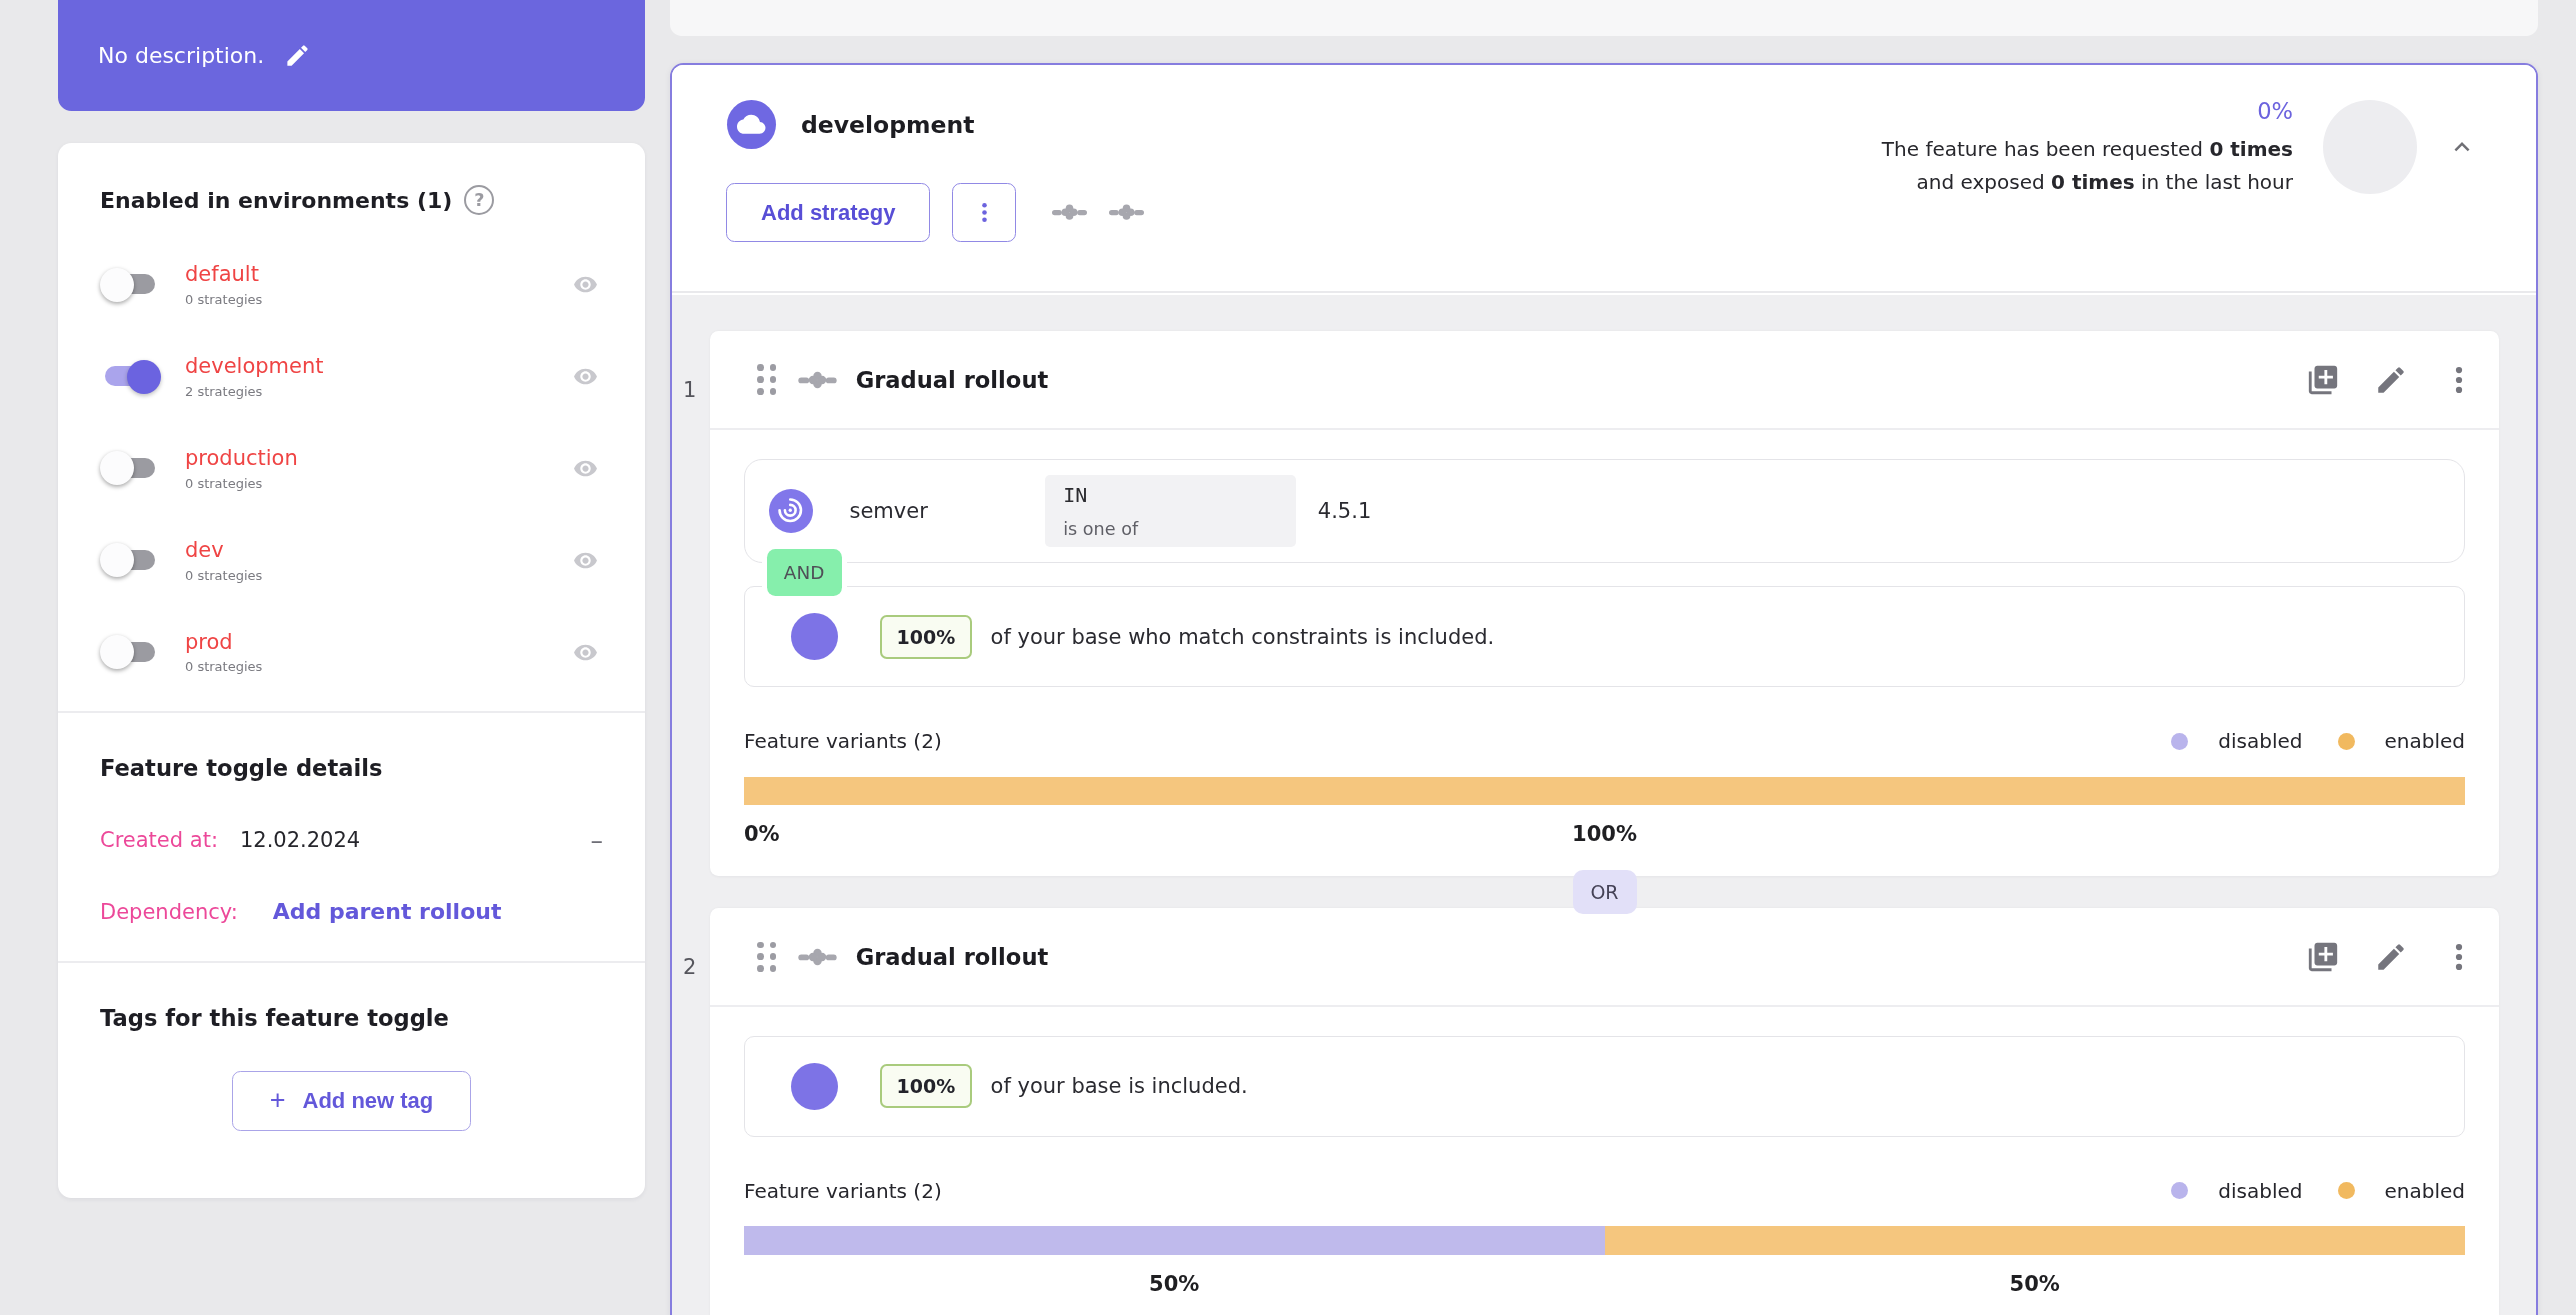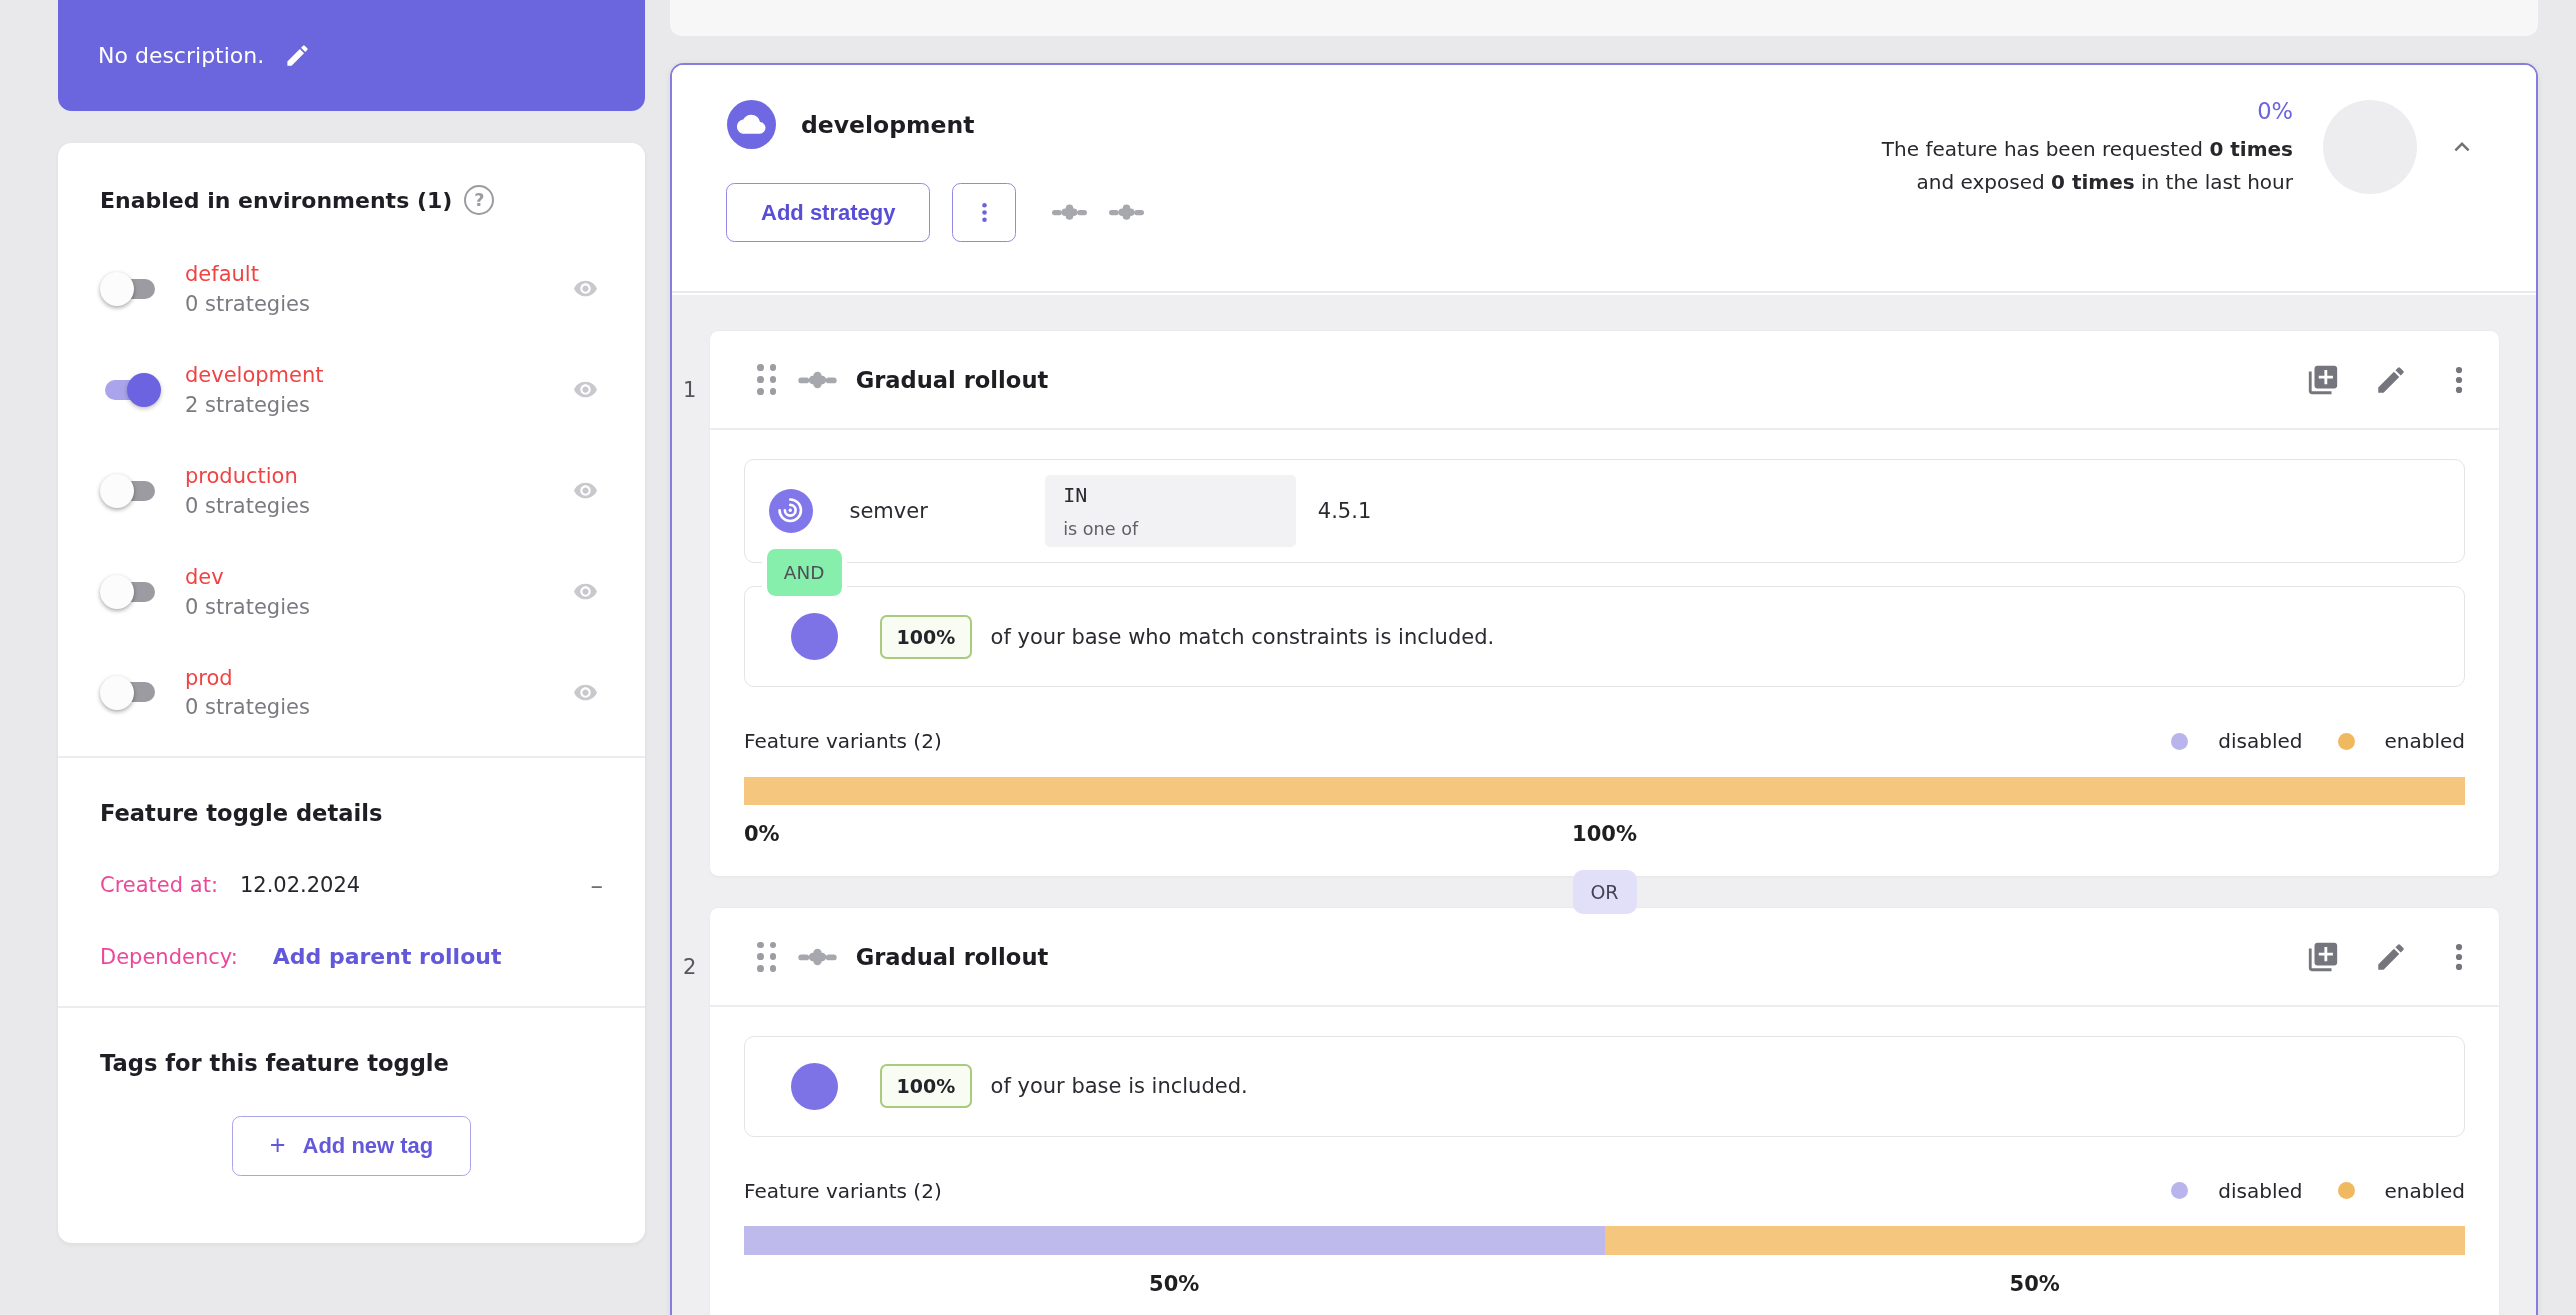--- a/index.html
+++ b/index.html
@@ -33,21 +33,21 @@
   }
   .env-row { display:flex; align-items:center; gap:25px; margin-top:47px; }
   .env-row:first-of-type { margin-top:47px; }
   .switch { position:relative; width:60px; height:37px; flex:none; cursor:pointer; }
   .switch .track { position:absolute; left:5px; top:8.4px; width:50px; height:20px; border-radius:10px; background:#9b9ba1; }
   .switch .knob { position:absolute; top:1.7px; left:0; width:34px; height:34px; border-radius:50%; background:#fcfcfd; box-shadow:0 1.7px 4.2px rgba(0,0,0,0.35); }
   .switch.on .track { background:#aaa4ec; }
   .switch.on .knob { left:27px; background:#6b63e0; box-shadow:0 1.7px 4.2px rgba(0,0,0,0.25); }
   .env-names { display:flex; flex-direction:column; gap:5.9px; }
   .env-name { font-size:21px; color:#ef4444; }
-  .env-strats { font-size:21px; color:#7a7a80; }
+  .env-strats { font-size:13px; color:#7a7a80; }
   .eye { margin-left:auto; width:35px; height:25px; color:#c8c8cd; }
   .details-title, .tags-title { font-size:22.6px; font-weight:bold; color:#1e1e24; }
   .detail-row { display:flex; align-items:center; margin-top:47px; font-size:21px; }
   .detail-label { color:#ec4899; }
   .detail-value { margin-left:22px; color:#26262c; }
   .collapse-glyph { margin-left:auto; color:#6e6e76; font-size:25px; line-height:17px; cursor:pointer; }
   .dep-link { margin-left:35px; color:#6358da; font-weight:bold; font-size:22px; cursor:pointer; }
   .tag-btn-wrap { display:flex; justify-content:center; margin-top:40px; padding-bottom:30px; }
   .add-tag-btn {
     display:flex; align-items:center; gap:17px; height:60px; padding:0 37px;
@@ -95,21 +95,21 @@
   .s-header { display:flex; align-items:center; height:97px; padding:0 23.5px 0 47px; }
   .drag { display:grid; grid-template-columns:repeat(2,6.7px); grid-auto-rows:6.7px; gap:5px 5.9px; cursor:grab; }
   .drag i { width:6.7px; height:6.7px; border-radius:50%; background:#9c9ca3; }
   .s-icon { width:39px; height:20px; color:#a7a7ae; margin-left:22px; }
   .s-title { font-size:22.6px; font-weight:bold; color:#1d1d22; margin-left:18.4px; }
   .s-actions { margin-left:auto; display:flex; align-items:center; gap:34px; color:#75757d; }
   .s-actions svg { width:34px; height:34px; cursor:pointer; }
   .s-divider { height:1.7px; background:#ededf0; }
   .s-body { padding:29px 34px 25px 34px; }
   .cbox, .rbox { border:1.7px solid #e4e4e8; border-radius:10px; display:flex; align-items:center; background:#fff; }
-  .cbox { height:104px; padding:0 23.5px; }
+  .cbox { height:104px; padding:0 23.5px;border-radius:18px; }
   .constraint-icon { width:44px; height:44px; border-radius:50%; background:#8177ea; display:flex; align-items:center; justify-content:center; flex:none; }
   .constraint-icon svg { width:28.5px; height:28.5px; }
   .c-field { font-size:21px; color:#2a2a30; margin-left:37px; }
   .op-chip { margin-left:117px; width:251px; height:72px; background:#f2f2f4; border-radius:5px; padding:8.4px 18.4px; display:flex; flex-direction:column; justify-content:center; gap:12px; }
   .op-main { font-family:"DejaVu Sans Mono","Liberation Mono",monospace; font-size:20px; color:#2c2c30; }
   .op-sub { font-size:17.6px; color:#5f5f66; }
   .c-value { font-size:21px; color:#2a2a30; margin-left:22px; }
   .and-chip {
     position:relative; z-index:2; width:75px; height:47px; margin:-13.4px 0 0 22.6px;
     background:#86efac; border-radius:8.4px; box-shadow:0 0 0 5px #ffffff;

